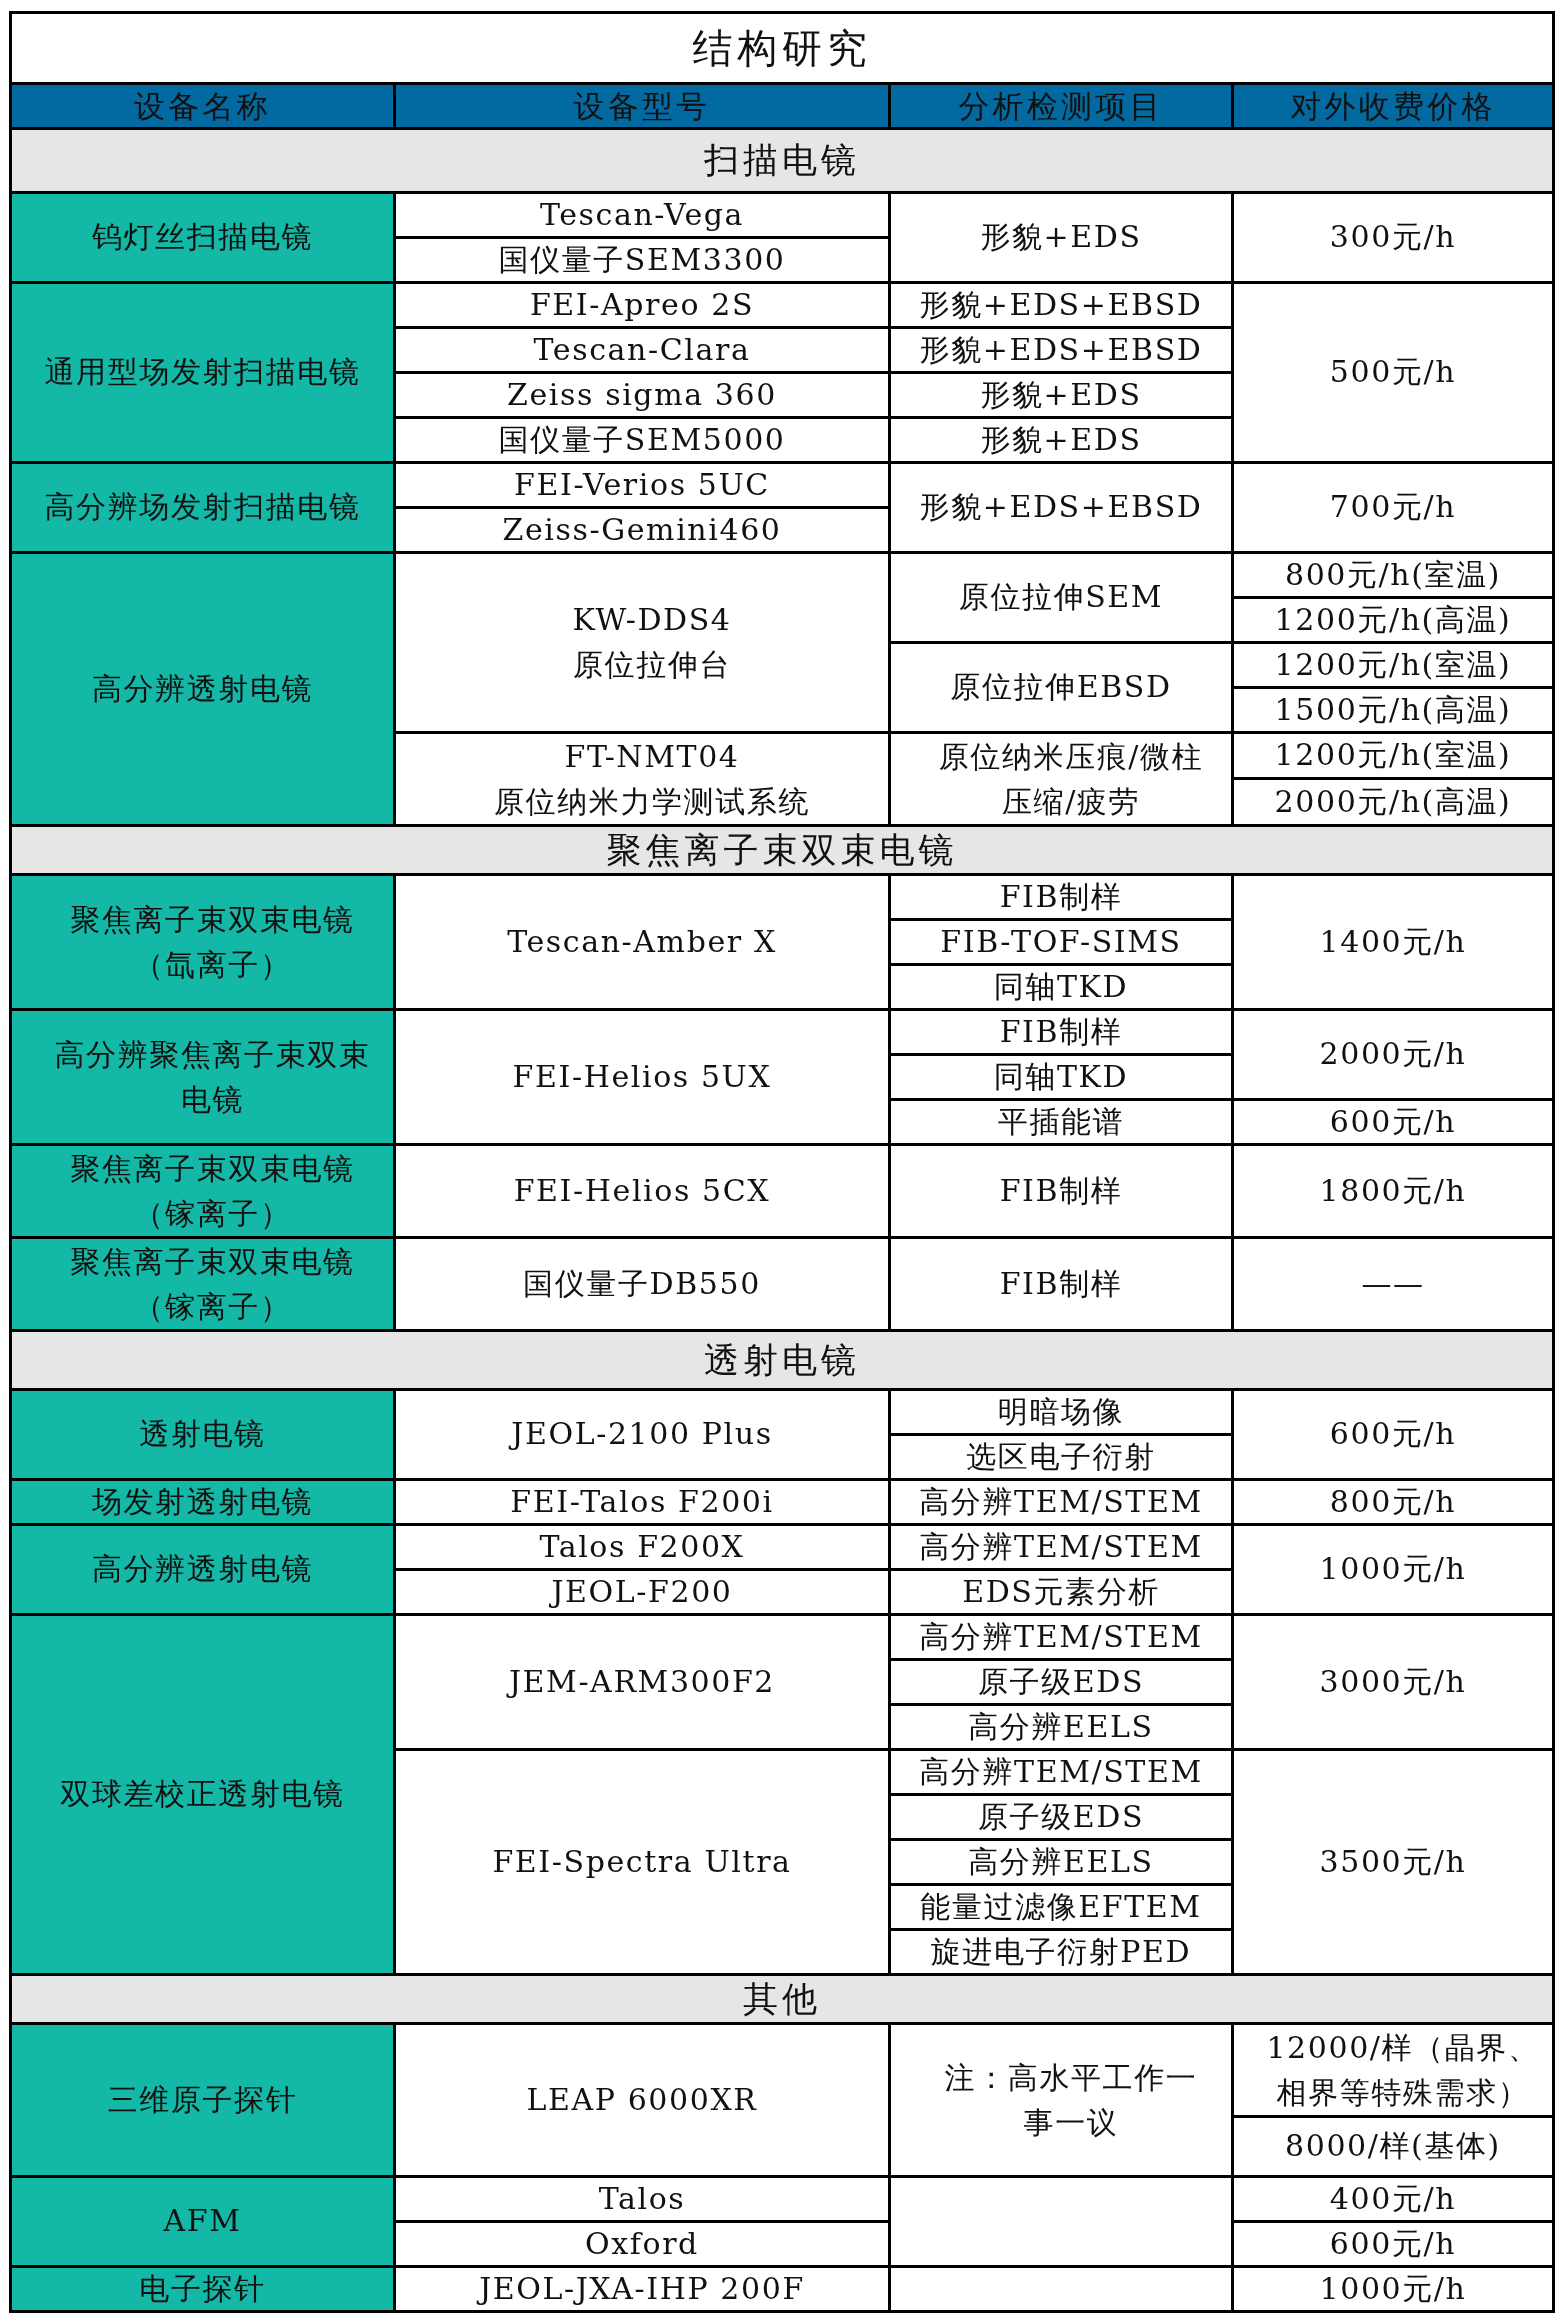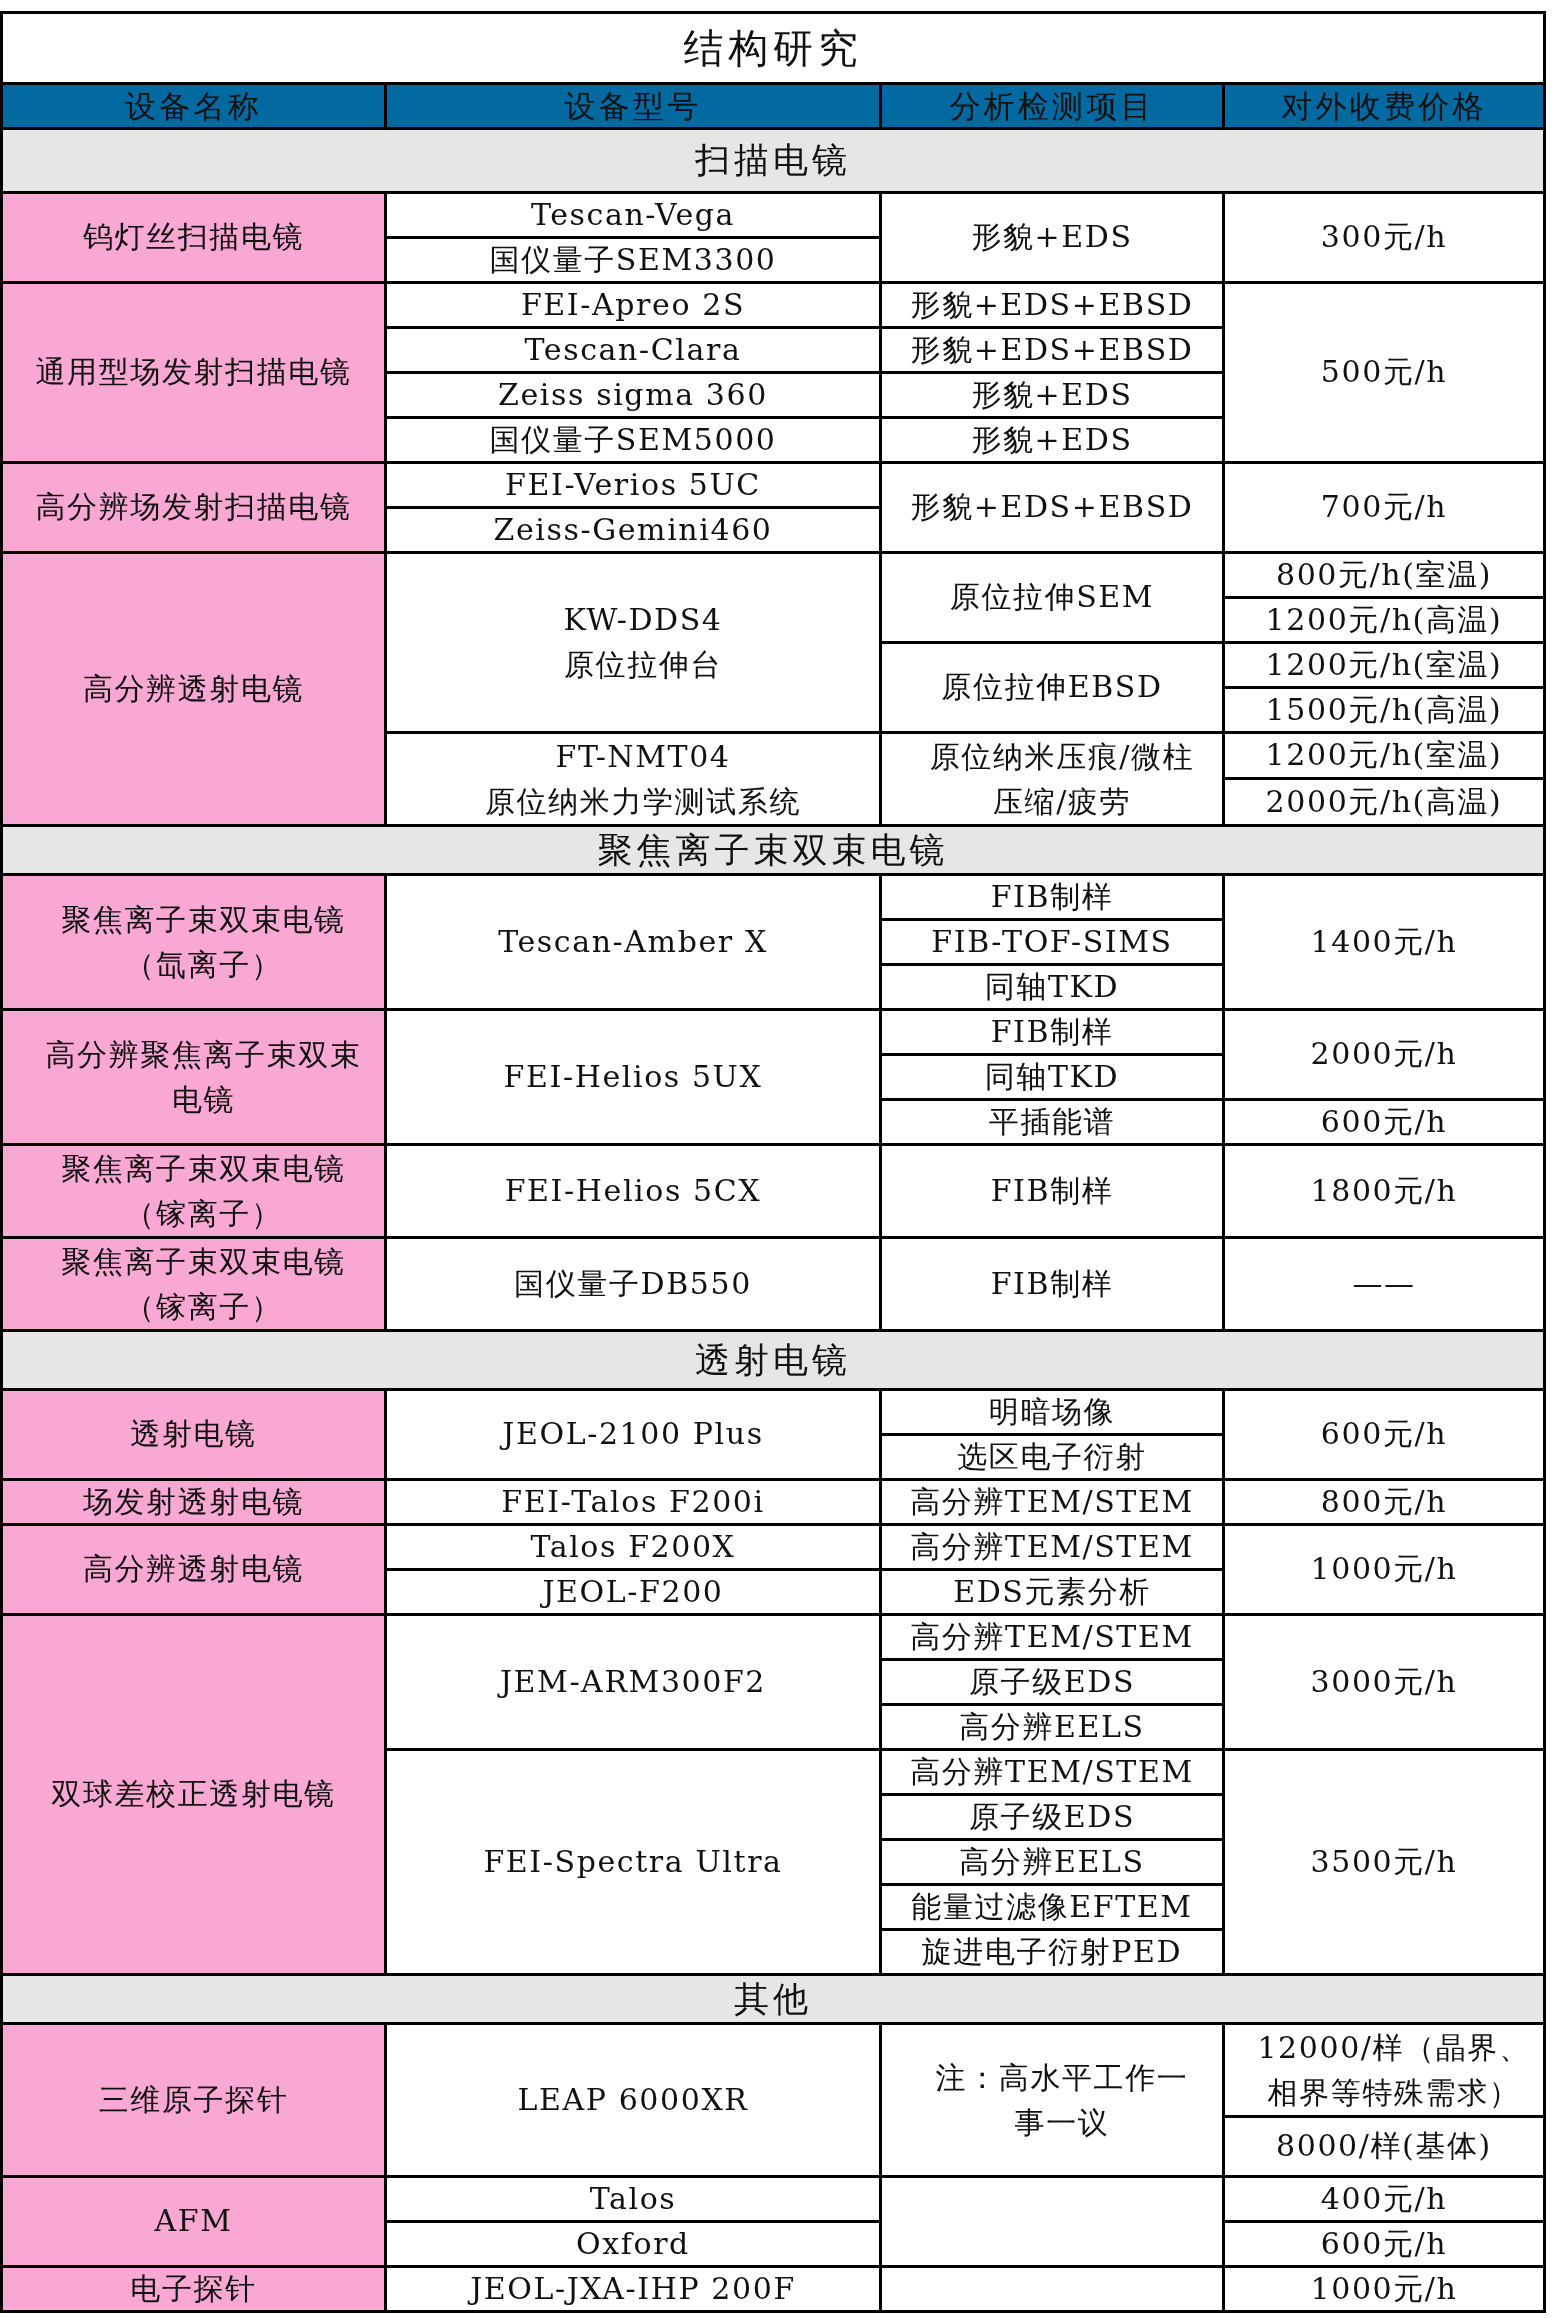--- a/index.html
+++ b/index.html
@@ -1,37 +1,37 @@
 <!DOCTYPE html>
 <html style="font-size:13px"><head>
 <meta charset="utf-8">
 <style>
   html, body { margin: 0; padding: 0; background: #ffffff; }
   body { width: 1566px; height: 2319px; position: relative; overflow: hidden; }
   table.price {
-    position: absolute; left: 0; top: 10.5px;
+    position: absolute; left: 9px; top: 10.5px;
     width: 1543px;
     border-collapse: collapse;
     table-layout: fixed;
     font-family: "DejaVu Serif", "Liberation Serif", serif;
     color: #111111;
   }
   table.price td {
     border: 3.6px solid #000000;
     text-align: center;
     vertical-align: middle;
     padding: 0;
     font-size: 30px;
     line-height: 42px;
     letter-spacing: 1.6px;
     overflow: hidden;
     white-space: nowrap;
     background: #ffffff;
   }
-  table.price td.lbl { background: #f9a8d4; margin-top: 8px; }
+  table.price td.lbl { background: #14b8a6; margin-top: 8px; }
   tr.title td { height: 68px; font-size: 40px; letter-spacing: 4.8px; background: #ffffff; }
   tr.head td { height: 42px; background: #0369a1; font-size: 31px; letter-spacing: 3.2px; line-height: 40px; }
   tr.sec td { background: #e6e6e6; font-size: 35px; letter-spacing: 4px; margin-top: 30px; }
   tr.sec1 td { height: 61px; }
   tr.sec2 td { height: 46px; }
   tr.sec3 td { height: 56px; }
   tr.sec4 td { height: 46px; }
   tr.r td { }
   tr.r { height: 45px; }
   tr.r2 { height: 45px; }

